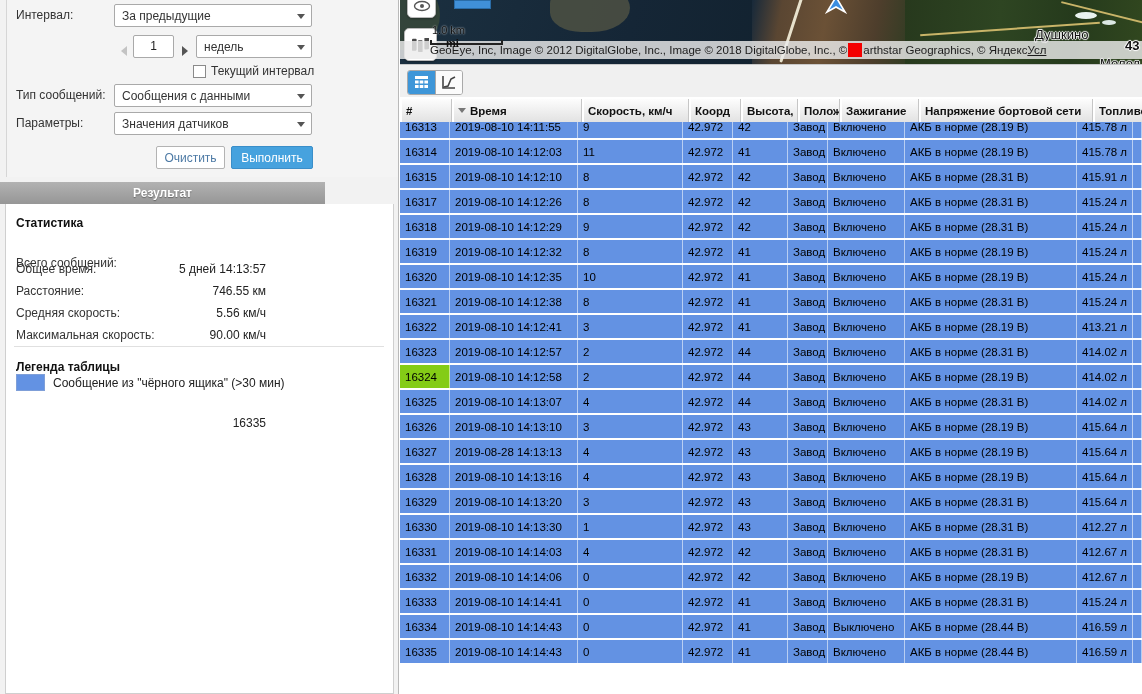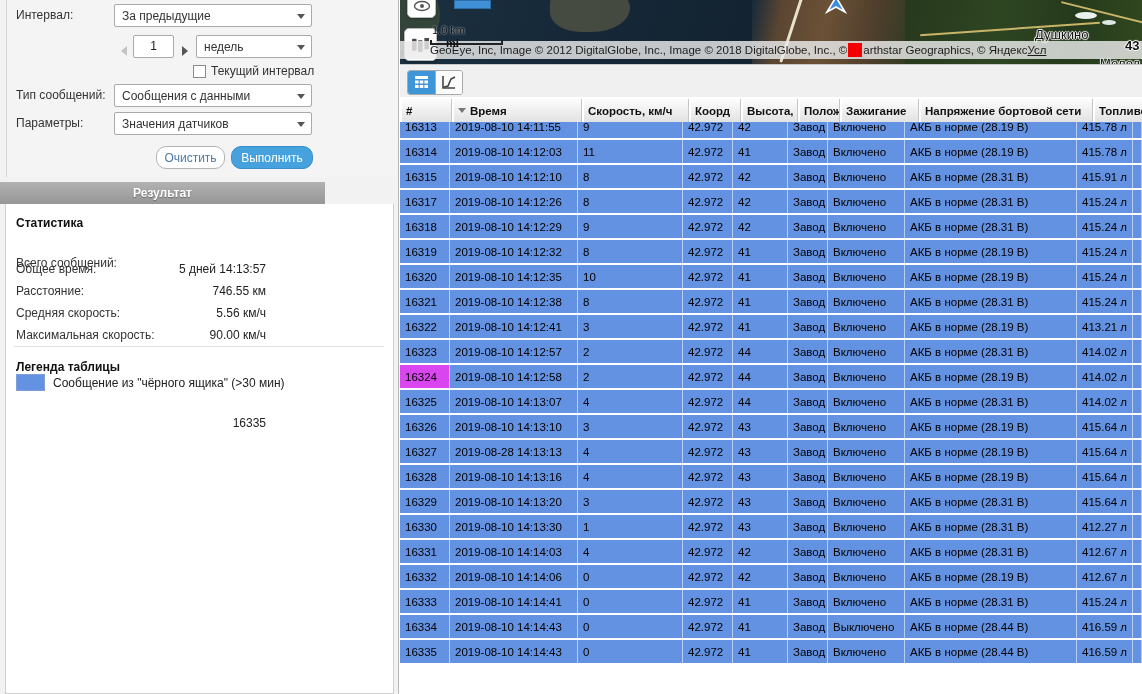--- a/index.html
+++ b/index.html
@@ -15,21 +15,21 @@
          display:flex; align-items:center; padding:0 18px 0 7px; color:#333; cursor:pointer; white-space:nowrap; overflow:hidden; }
   .sel .arrow { position:absolute; right:6px; top:9px; width:0; height:0;
          border-left:4px solid transparent; border-right:4px solid transparent; border-top:5px solid #555; }
   .numbox { position:absolute; width:41px; height:23px; background:#fff; border:1px solid #a9a9a9; border-radius:2px;
          text-align:center; line-height:21px; }
   .step { position:absolute; width:0; height:0; top:46px; }
   .step-left  { border-top:5px solid transparent; border-bottom:5px solid transparent; border-right:6px solid #c3c3c3; }
   .step-right { border-top:5px solid transparent; border-bottom:5px solid transparent; border-left:6px solid #555; }
   .chk { position:absolute; left:186px; top:65px; width:13px; height:13px; background:#fff; border:1px solid #8a8a8a; cursor:pointer; }
   .chk-label { position:absolute; left:204px; top:64px; color:#333; }
-  .btn { position:absolute; height:23px; border-radius:10px; display:flex; align-items:center; justify-content:center;
+  .btn { position:absolute; height:23px; border-radius:2px; display:flex; align-items:center; justify-content:center;
          cursor:pointer; padding:0 12px; }
   .btn-clear { left:149px; top:146px; width:69px; background:#fff; border:1px solid #b3b3b3; color:#4d7aa5; }
   .btn-exec  { left:224px; top:146px; width:82px; background:#46a2de; border:1px solid #3a8ec9; color:#fff; }
 
   .result-bar { position:absolute; left:0; top:182px; width:325px; height:22px;
          background:linear-gradient(#b2b2b2,#969696); color:#fff; font-weight:bold;
          display:flex; align-items:center; justify-content:center; text-shadow:0 1px 1px rgba(0,0,0,.35); }
   .stats-box { position:absolute; left:5px; top:204px; width:389px; height:490px; background:#fff;
          border:1px solid #cfcfcf; border-top:none; }
   .stats-title { position:absolute; left:10px; top:12px; font-weight:bold; color:#111; }
@@ -405,21 +405,21 @@
     <td style="background: rgb(99, 146, 227);">2</td>
     <td style="background: rgb(99, 146, 227);">42.972</td>
     <td style="background: rgb(99, 146, 227);">44</td>
     <td style="background: rgb(99, 146, 227);">Завод</td>
     <td style="background: rgb(99, 146, 227);">Включено</td>
     <td style="background: rgb(99, 146, 227);">АКБ в норме (28.31 В)</td>
     <td style="background: rgb(99, 146, 227);">414.02 л</td>
     <td style="background: rgb(99, 146, 227);"></td>
   </tr>
             <tr>
-    <td style="background: #d946ef;">16324</td>
+    <td style="background: #84cc16;">16324</td>
     <td style="background: rgb(99, 146, 227);">2019-08-10 14:12:58</td>
     <td style="background: rgb(99, 146, 227);">2</td>
     <td style="background: rgb(99, 146, 227);">42.972</td>
     <td style="background: rgb(99, 146, 227);">44</td>
     <td style="background: rgb(99, 146, 227);">Завод</td>
     <td style="background: rgb(99, 146, 227);">Включено</td>
     <td style="background: rgb(99, 146, 227);">АКБ в норме (28.19 В)</td>
     <td style="background: rgb(99, 146, 227);">414.02 л</td>
     <td style="background: rgb(99, 146, 227);"></td>
   </tr>

